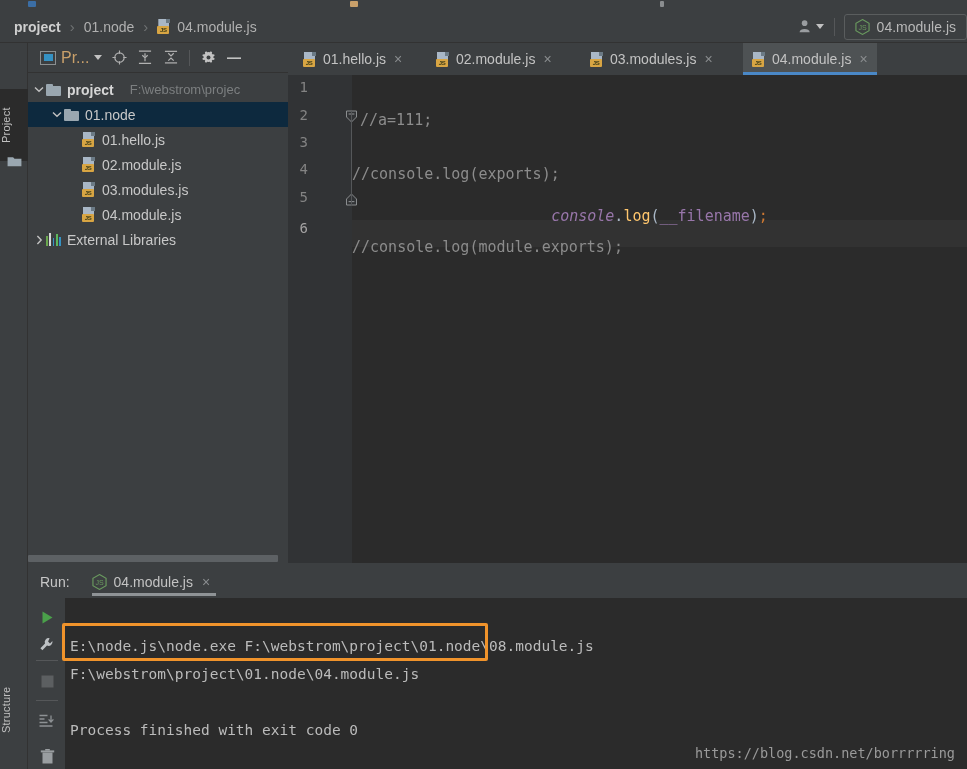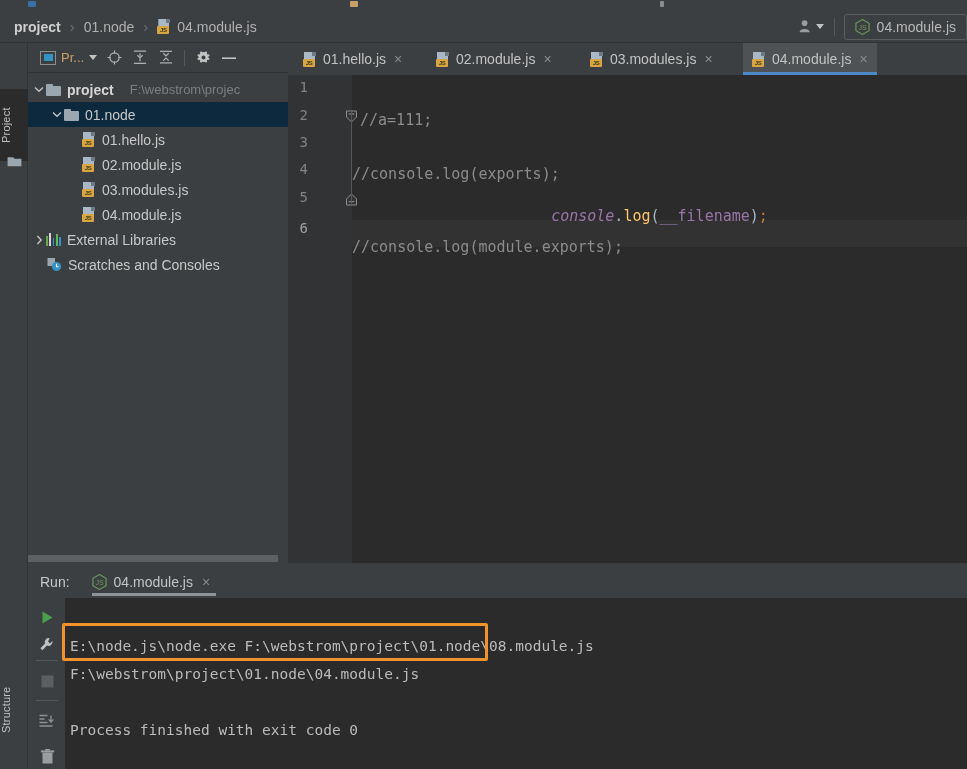--- a/index.html
+++ b/index.html
@@ -54,21 +54,21 @@
   .strip-ico{position:absolute;left:7px;width:14px;height:12px;}
 
   
   .projwin{position:absolute;left:28px;top:43px;width:260px;height:520px;background:#3c3f41;}
   .proj-toolbar{height:30px;display:flex;align-items:center;gap:0;padding-left:8px;
                 border-bottom:1px solid #323232;box-sizing:border-box;}
   .ptb-sel{display:flex;align-items:center;gap:5px;padding:0 4px;height:22px;}
   .ptb-sel .swatch{width:14px;height:12px;border:1px solid #8a8f91;background:#3c3f41;
                    display:flex;align-items:center;justify-content:center;}
   .ptb-sel .swatch i{display:block;width:9px;height:7px;background:#3592c4;}
-  .ptb-sel .lbl{color:#c9a06a;font-size:13px;}
+  .ptb-sel .lbl{color:#c9a06a;font-size:16px;}
   .caret{width:0;height:0;border-left:4px solid transparent;border-right:4px solid transparent;
          border-top:5px solid #c2c2c2;}
   .tbbtn{width:26px;height:26px;display:flex;align-items:center;justify-content:center;}
   .tsep{width:1px;height:16px;background:#555759;margin:0 5px;}
 
   .tree{position:absolute;left:0;top:30px;width:260px;height:480px;background:#3c3f41;
         overflow:hidden;padding-top:4px;box-sizing:border-box;}
   .node{height:25px;display:flex;align-items:center;font-size:14px;color:#c8c8c8;white-space:nowrap;}
   .node.sel{background:#0d293e;}
   .arrow{width:14px;height:14px;flex:0 0 14px;margin-left:4px;display:flex;align-items:center;justify-content:center;}
@@ -311,31 +311,20 @@
         <span class="libicon">
           <i style="height:10px;background:#6aa84f;"></i>
             <i style="height:13px;background:#d8d8d8;"></i>
             <i style="height:8px;background:#3592c4;"></i>
             <i style="height:12px;background:#5cb85c;"></i>
             <i style="height:9px;background:#3592c4;"></i>
         </span>
         <span class="nodelabel">External Libraries</span>
       </div>
 
-      <div class="node">
-        <span class="arrow none"></span>
-        <span class="scratchicon">
-          <svg width="16" height="15" viewBox="0 0 16 15">
-            <path d="M1.5 1 h7.5 v8 h-7.5 z" fill="#9aa7b0"></path>
-            <circle cx="10.5" cy="9.5" r="4.6" fill="#3592c4"></circle>
-            <path d="M10.5 6.8 v2.9 h2.1" stroke="#ffffff" stroke-width="1.1" fill="none"></path>
-          </svg>
-        </span>
-        <span class="nodelabel">Scratches and Consoles</span>
-      </div>
     </div>
   </div>
 
   <div class="treescroll">
     <div class="thumb"></div>
   </div>
 
   <div class="tabsrow">
     <div class="etab" style="left:6px;">
       <span class="jsicon">
@@ -457,18 +446,19 @@
             <rect x="5.2" y="0" width="4.6" height="1.6" fill="#9a9ea1"></rect>
           </svg>
       </span>
     </div>
 
     <div class="console">
       <div class="cl" style="top:40px;">E:\node.js\node.exe F:\webstrom\project\01.node\08.module.js</div>
       <div class="cl" style="top:68px;">F:\webstrom\project\01.node\04.module.js</div>
       <div class="cl" style="top:96px;"></div>
       <div class="cl" style="top:124px;">Process finished with exit code 0</div>
+      <div class="watermark">https://blog.csdn.net/borrrrring</div>
     </div>
   </div>
 
   <div class="hilite" style="left:62px;top:623px;width:426px;height:38px;"></div>
 
 </div>
 
 </body></html>

